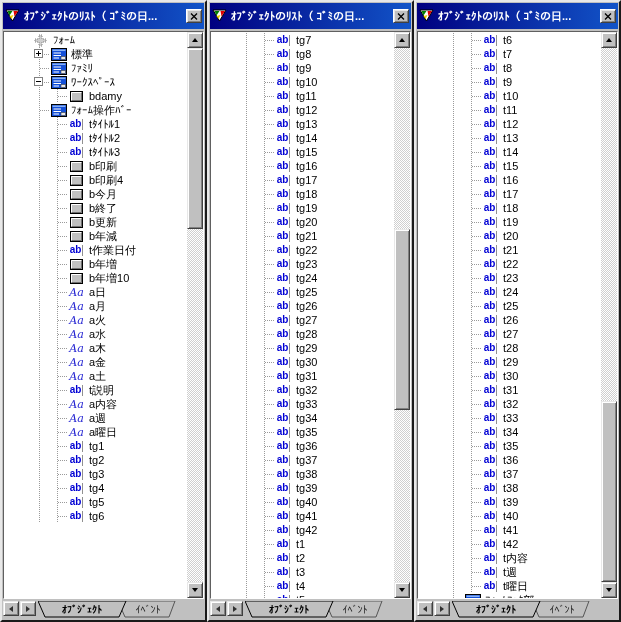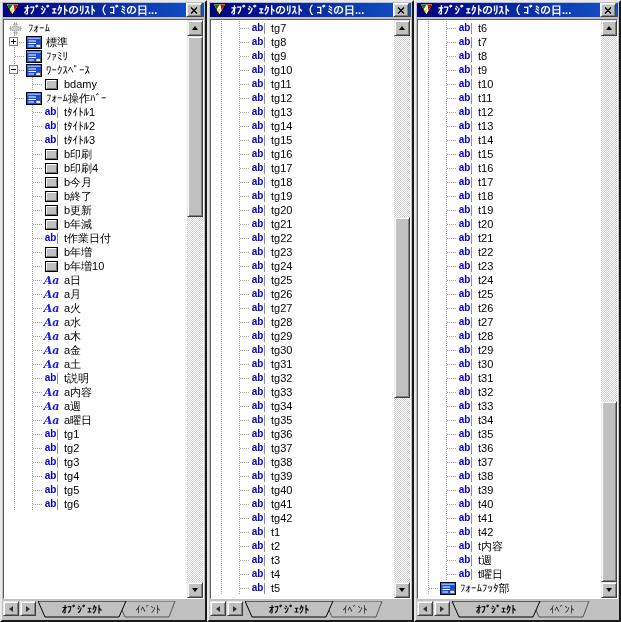--- a/index.html
+++ b/index.html
@@ -8,40 +8,40 @@
     font-family:"Liberation Sans","DejaVu Sans",sans-serif;
     -webkit-font-smoothing:none;
   }
   .window{
     width:207px;height:622px;box-sizing:border-box;flex:none;
     background:#c0c0c0;border:2px solid;border-color:#e8e8e8 #1a1a1a #1a1a1a #e8e8e8;
     display:flex;flex-direction:column;overflow:hidden;
   }
   
   .titlebar{
-    height:14px;flex:none;margin:1px 1px 0;
+    height:26px;flex:none;margin:1px 1px 0;
     background:linear-gradient(to right,#000080,#1254c8);
     display:flex;align-items:center;padding:0 2px;
   }
   .app-icon{width:16px;height:14px;flex:none;display:flex;align-items:center;}
   .title-text{
     color:#fff;font-weight:bold;font-size:11px;margin-left:3px;flex:1;
     white-space:nowrap;overflow:hidden;letter-spacing:0;
   }
   .close-btn{
     width:16px;height:14px;flex:none;background:#c0c0c0;box-sizing:border-box;
     border:1px solid;border-color:#fff #404040 #404040 #fff;
     box-shadow:inset 1px 1px 0 #e8e8e8, inset -1px -1px 0 #808080;
     display:flex;align-items:center;justify-content:center;
   }
   
   .content{
     flex:1;margin:2px 1px 1px;min-height:0;
     border:1px solid;border-color:#606060 #fff #fff #606060;
-    background:#fff;display:flex;overflow:hidden;
+    background:#fff;display:flex;overflow:hidden;padding-left:25px;
   }
   .tree{flex:1;overflow:hidden;padding:1px 0 0 2px;background:#fff;}
   .row{height:14px;display:flex;align-items:center;font-size:11px;color:#000;}
   .slot{width:18px;height:14px;position:relative;flex:none;}
   .slot.line::before{
     content:"";position:absolute;left:8px;top:0;height:14px;width:1px;
     background:repeating-linear-gradient(to bottom,#9a9a9a 0 1px,transparent 1px 2px);
   }
   .slot.elbow::after{
     content:"";position:absolute;top:7px;left:9px;width:9px;height:1px;
@@ -54,21 +54,21 @@
   .box::before{content:"";position:absolute;left:1px;top:3px;width:5px;height:1px;background:#000;}
   .box.plus::after{content:"";position:absolute;left:3px;top:1px;width:1px;height:5px;background:#000;}
   .iconslot{width:19px;height:14px;flex:none;display:flex;align-items:center;justify-content:center;}
   .label{padding-left:3px;white-space:nowrap;}
   .abicon{
     color:#0000d4;font-weight:bold;font-size:10px;line-height:10px;
     display:inline-flex;align-items:center;
   }
   .abicon::after{content:"";width:1px;height:11px;background:#909090;margin-left:1px;}
   .aaicon{
-    color:#1c1cd0;font-style:italic;font-weight:bold;font-size:11px;line-height:11px;
+    color:#1c1cd0;font-style:italic;font-weight:normal;font-size:11px;line-height:11px;
     font-family:"DejaVu Serif","Liberation Serif",serif;
   }
   
   .vscroll{
     width:16px;flex:none;position:relative;
     background:#c0c0c0;
     background-image:conic-gradient(#fff 25%,#cfcfcf 0 50%,#fff 0 75%,#cfcfcf 0);
     background-size:2px 2px;
   }
   .sbtn{

